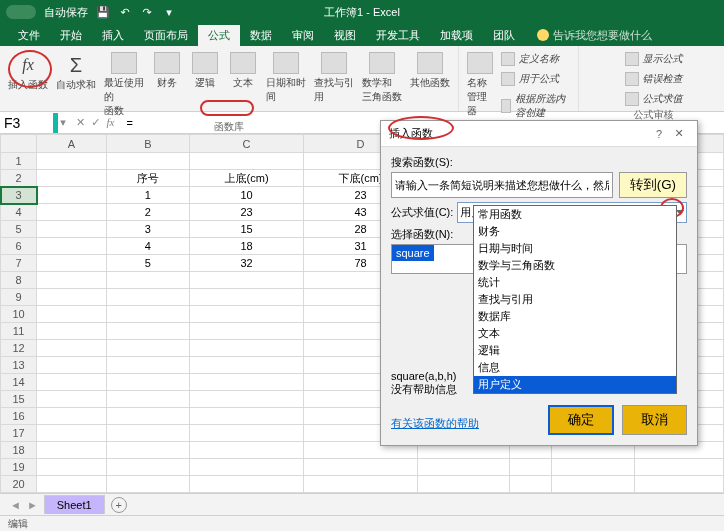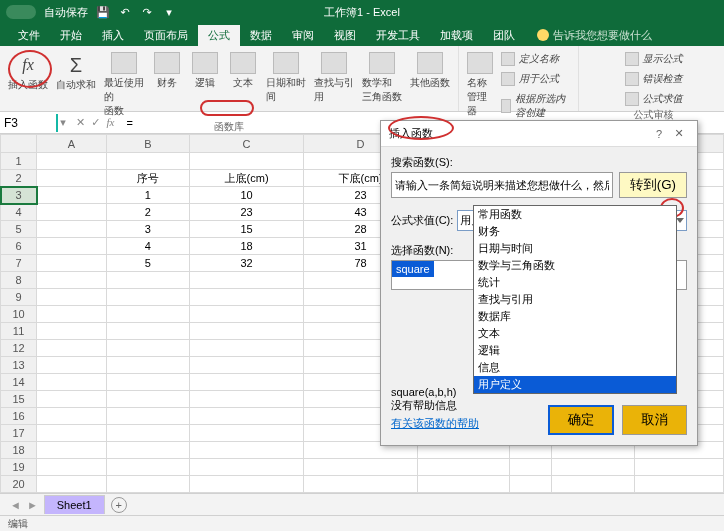--- a/index.html
+++ b/index.html
@@ -26,21 +26,21 @@
 .rib-btn { display: flex; flex-direction: column; align-items: center; width: 44px; font-size: 10px; color: #444; cursor: pointer; padding: 2px; }
 .rib-btn .ico { width: 26px; height: 22px; background: #ddd; border: 1px solid #bbb; margin-bottom: 2px; }
 .rib-btn.small { width: auto; flex-direction: row; gap: 4px; font-size: 10px; font-style: italic; }
 .rib-btn.small .ico { width: 14px; height: 14px; margin: 0; }
 .ribbon-group-label { font-size: 10px; color: #666; text-align: center; }
 .fx-big { width: 30px; height: 26px; display: flex; align-items: center; justify-content: center; font-style: italic; font-size: 16px; color: #444; font-family: serif; }
 .sigma-big { width: 30px; height: 26px; display: flex; align-items: center; justify-content: center; font-size: 20px; color: #444; }
 
 
 .fbar { height: 22px; border-bottom: 1px solid #d0d0d0; display: flex; align-items: center; background: #fff; }
-.namebox { width: 58px; border-right: 2px solid #14b8a6; padding: 2px 4px; font-size: 12px; }
+.namebox { width: 58px; border-right: 5px solid #14b8a6; padding: 2px 4px; font-size: 14px; }
 .fbar-btns { display: flex; gap: 6px; padding: 0 8px; color: #888; }
 .fbar-input { flex: 1; padding: 2px 4px; font-size: 11px; }
 
 
 .grid-wrap { position: relative; height: 360px; }
 .grid { border-collapse: collapse; width: 100%; }
 .grid th, .grid td { border: 1px solid #d9d9d9; font-size: 11px; font-weight: normal; padding: 0; height: 17px; }
 .grid .rowhdr { width: 26px; background: #f0f0f0; text-align: center; color: #555; }
 .grid thead th { background: #f0f0f0; color: #555; height: 18px; }
 .grid thead th.sel { background: #d5e3d5; }
@@ -57,21 +57,21 @@
 
 
 .statusbar { position: absolute; bottom: 0; left: 0; right: 0; height: 16px; background: #f3f3f3; border-top: 1px solid #d0d0d0; padding: 0 8px; font-size: 10px; color: #555; display: flex; align-items: center; }
 
 
 .dialog { position: absolute; left: 380px; top: 120px; width: 318px; height: 326px; background: #f0f0f0; border: 1px solid #999; box-shadow: 2px 2px 6px rgba(0,0,0,.3); font-size: 11px; }
 .dlg-title { height: 26px; display: flex; align-items: center; padding: 0 8px; background: #fff; border-bottom: 1px solid #ddd; }
 .dlg-title .t { flex: 1; }
 .dlg-close, .dlg-help { width: 20px; text-align: center; cursor: pointer; color: #666; }
 .dlg-body { padding: 8px 10px; }
-.dlg-row { margin-bottom: 12px; }
+.dlg-row { margin-bottom: 4px; }
 .dlg-label { display: block; margin-bottom: 2px; }
 .dlg-search { display: flex; gap: 6px; }
 .dlg-search input { flex: 1; border: 1px solid #999; padding: 3px; font-size: 11px; }
 .dlg-go { border: 1px solid #999; padding: 3px 10px; background: #fef9c3; cursor: pointer; }
 .dlg-select { width: 100%; border: 1px solid #7a9cc6; padding: 2px; font-size: 11px; }
 .func-box { border: 1px solid #999; height: 30px; background: #fff; position: relative; }
 .func-sel { background: #0a5bd6; color: #fff; padding: 2px 4px; display: inline-block; }
 .cat-dropdown { position: absolute; border: 1px solid #666; background: #fff; width: 204px; left: 92px; top: 84px; z-index: 5; }
 .cat-item { padding: 1px 4px; cursor: pointer; }
 .cat-item.hl { background: #0a5bd6; color: #fff; }

